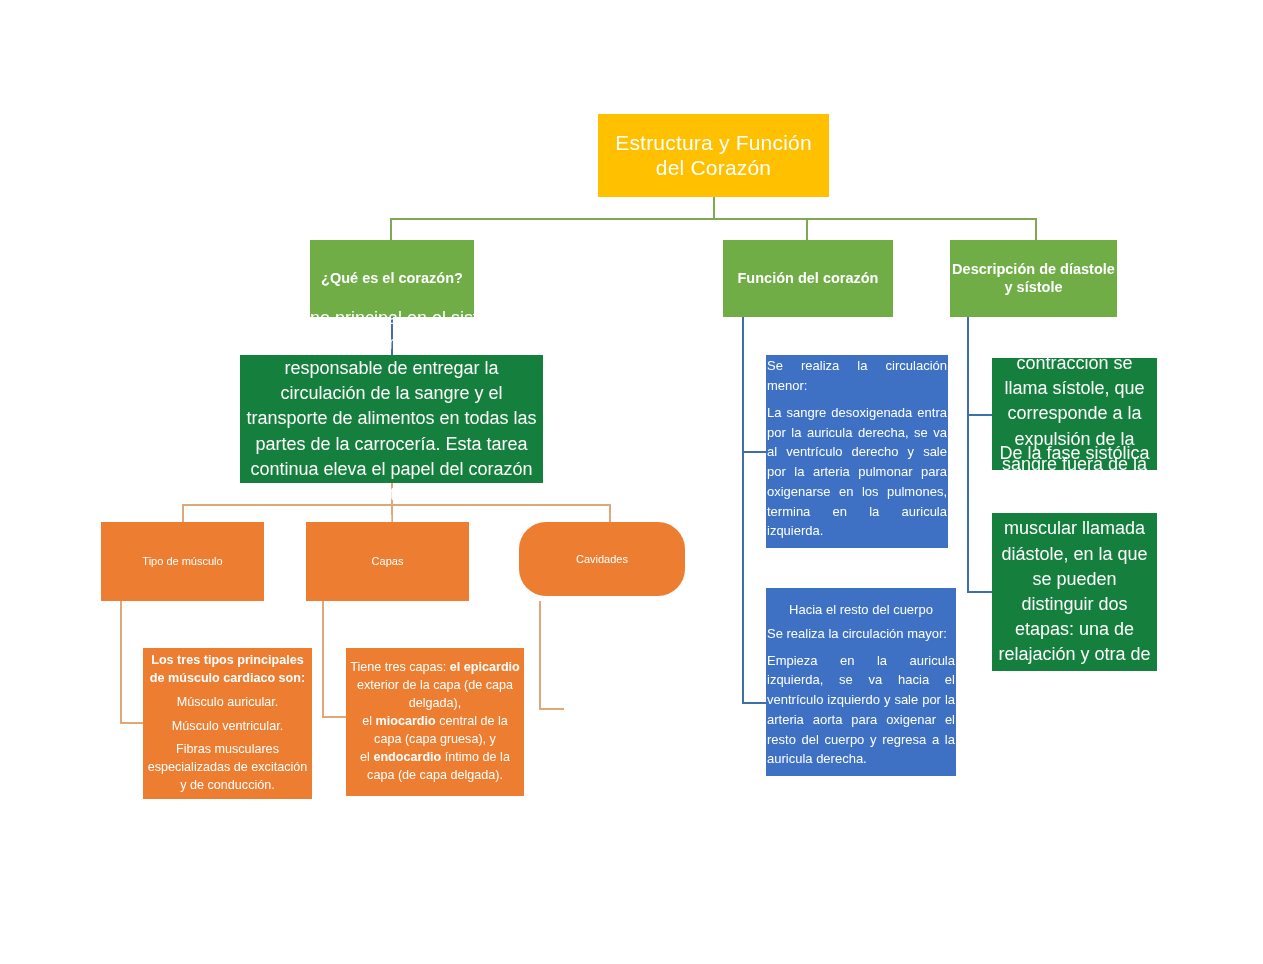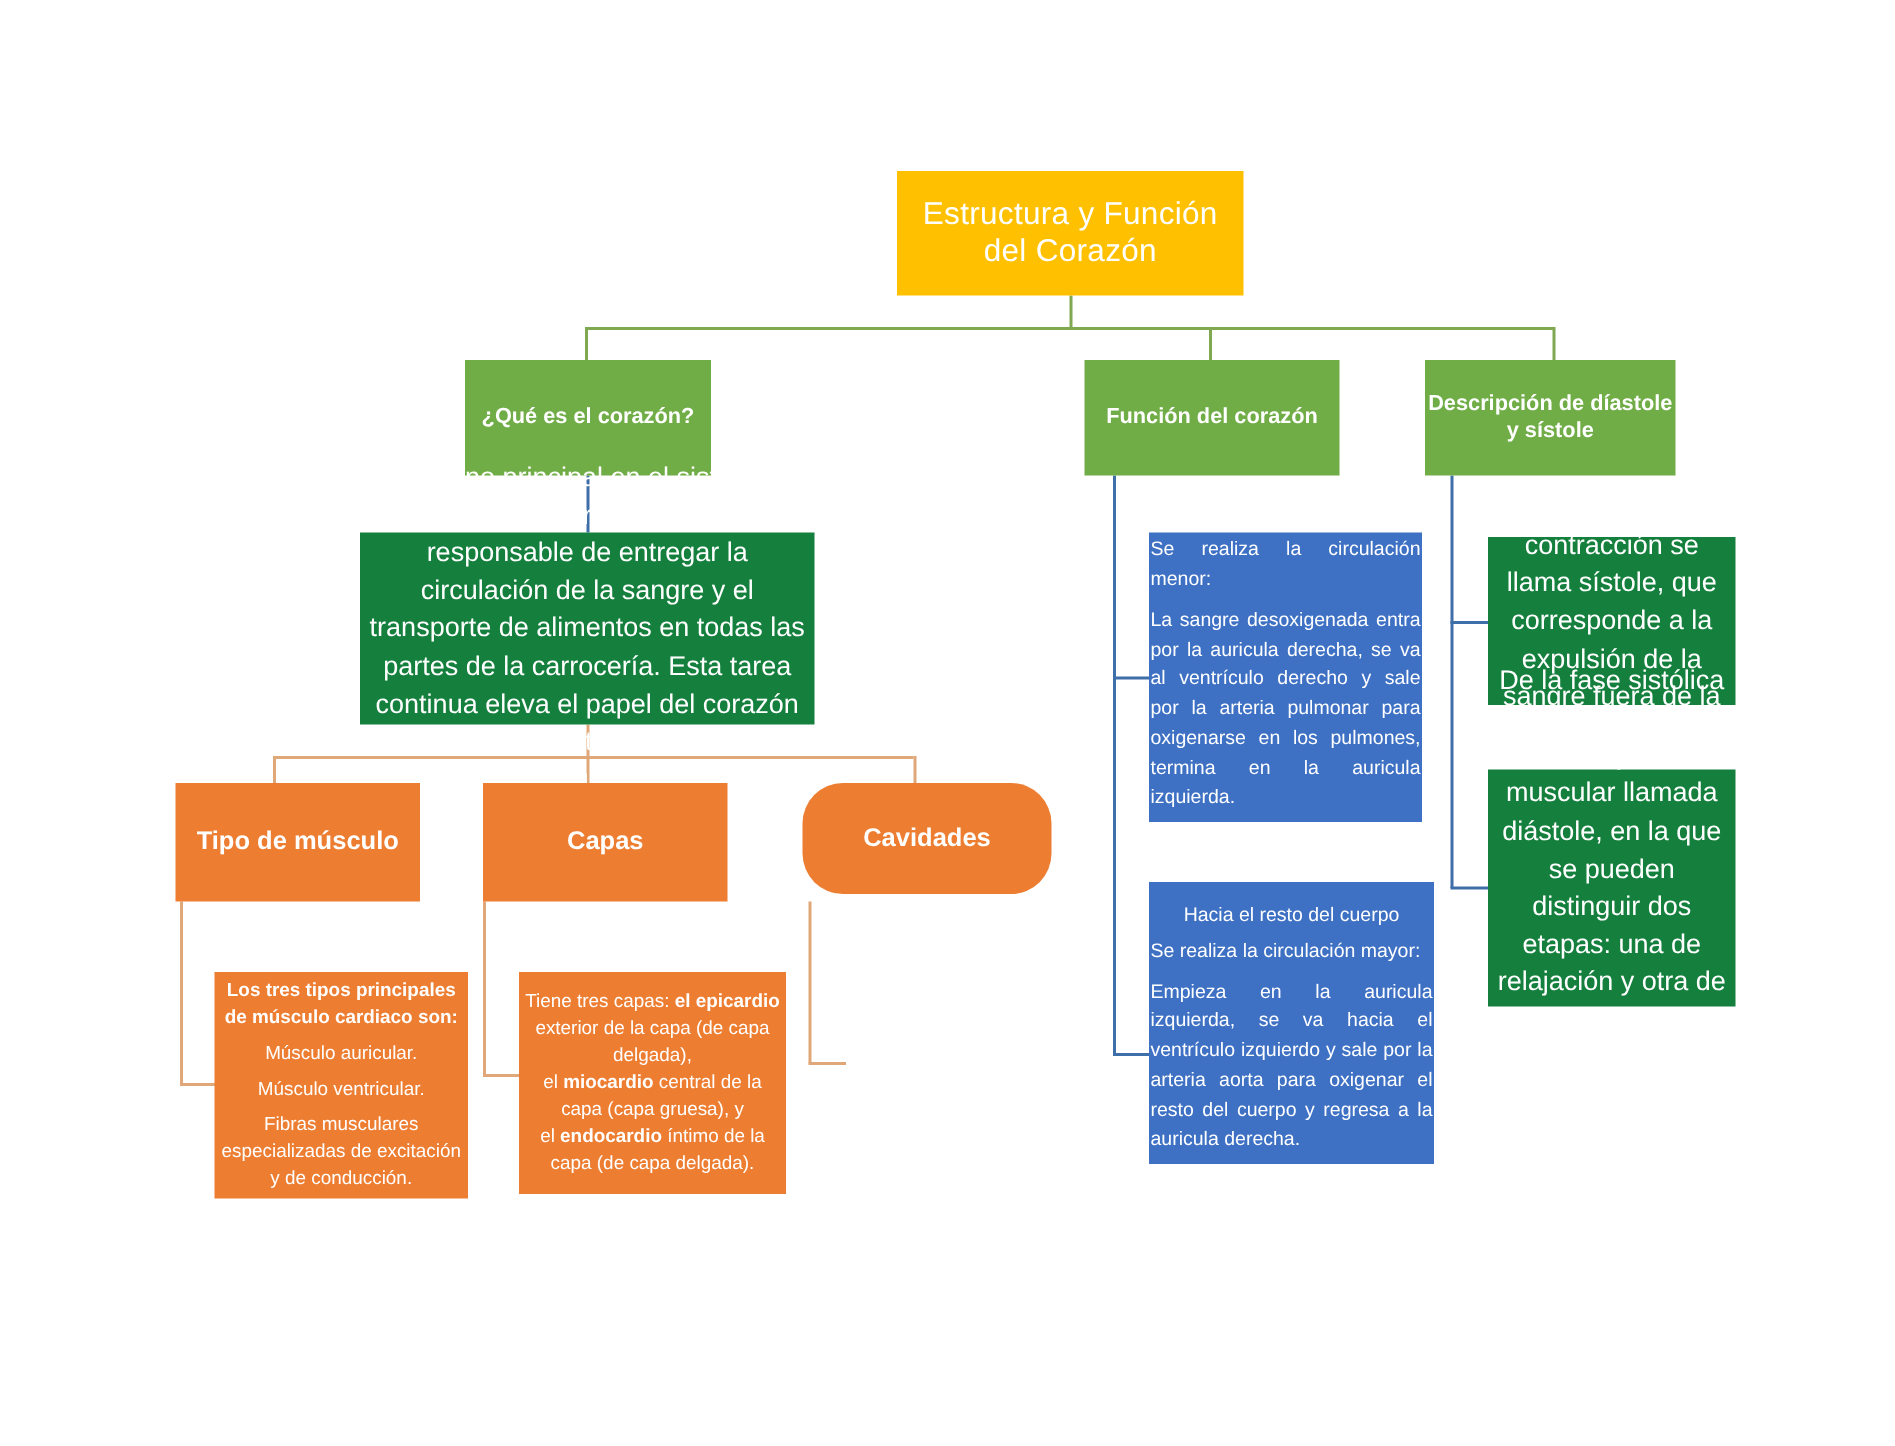--- a/index.html
+++ b/index.html
@@ -42,23 +42,22 @@
   }
   
   .green {
     background: #70AD47;
     font-size: 14.5px;
     font-weight: bold;
   }
   
   .orange {
     background: #ED7D31;
-    font-size: 17px;
-    font-weight: bold;
-    margin-left: 16px;
+    font-size: 11px;
+    font-weight: normal;
   }
   
   .orange-leaf {
     background: #ED7D31;
     font-size: 12.6px;
     font-weight: 400;
     line-height: 1.42;
     padding: 6px 4px;
   }
   .orange-leaf b { font-weight: bold; }

